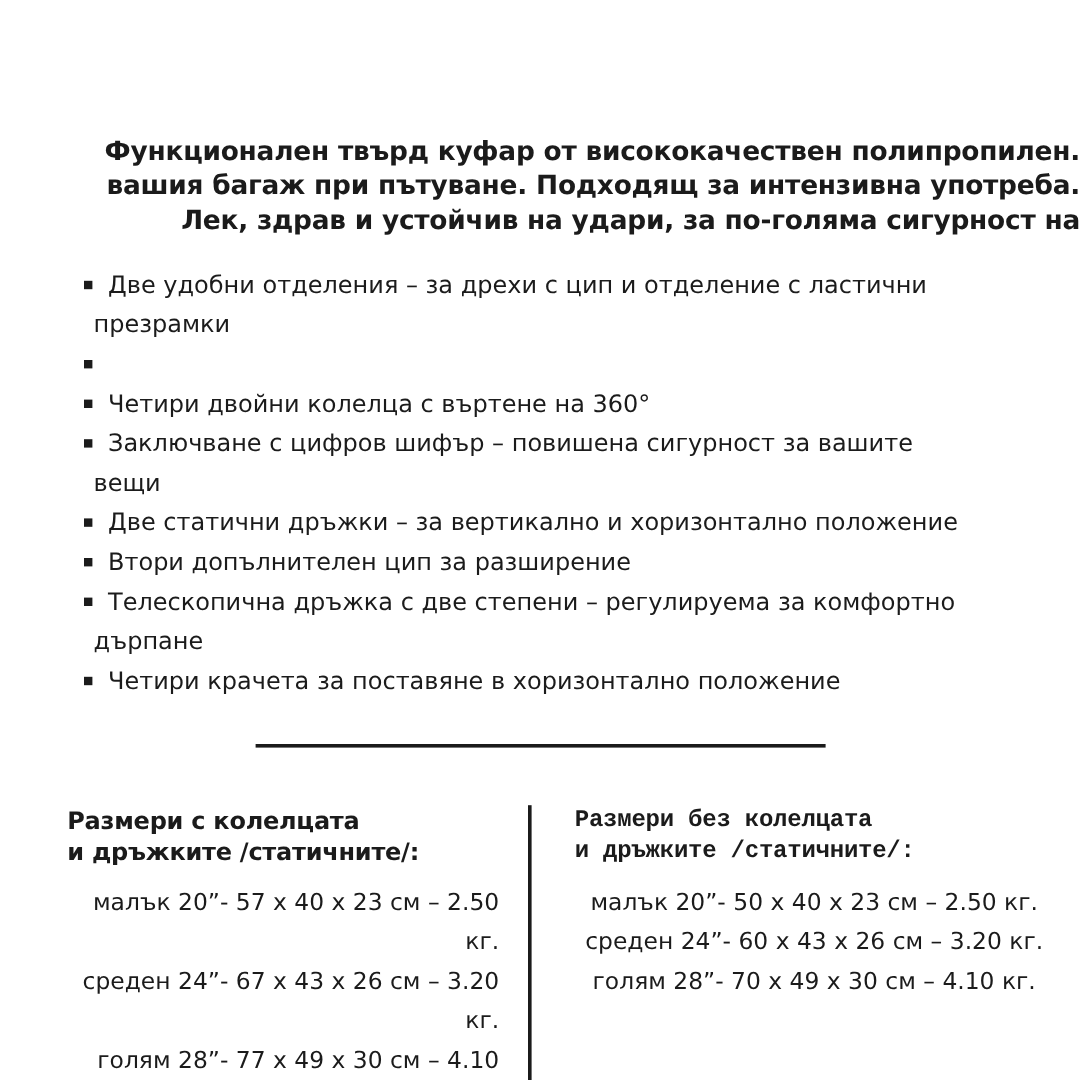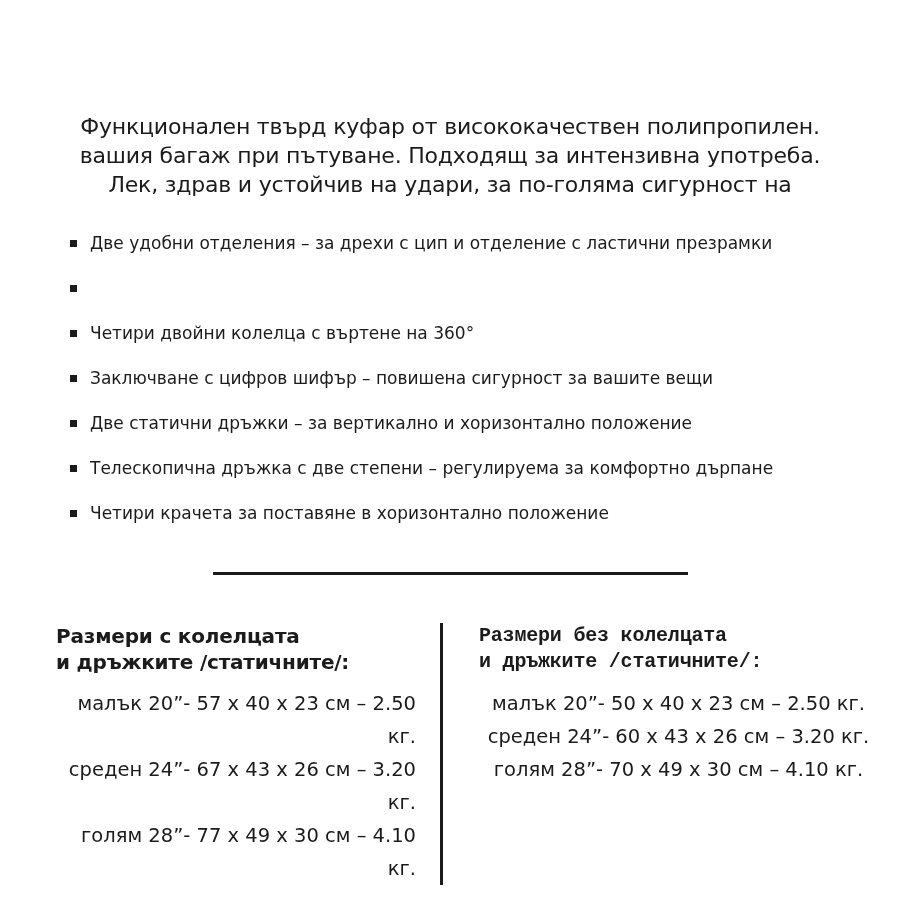--- a/index.html
+++ b/index.html
@@ -8,34 +8,34 @@
     background: #ffffff;
     font-family: "DejaVu Sans", "Liberation Sans", sans-serif;
     color: #1b1b1b;
     overflow: hidden;
   }
   .page { width: 900px; height: 900px; position: relative; }
 
   
   .intro {
     margin-top: 112px;
-    text-align: center;
-    font-weight: normal;
+    text-align: right;
+    font-weight: bold;
     font-size: 22px;
     line-height: 29px;
     letter-spacing: -0.2px;
   }
 
   
   .features {
     list-style: none;
     margin: 22px 80px 0 78px;
     padding: 0;
-    font-size: 17px;
-    line-height: 45px;
+    font-size: 20px;
+    line-height: 33px;
   }
   .features li { margin: 0; padding: 0; }
   .bullet {
     display: inline-block;
     width: 7px; height: 7px;
     background: #1b1b1b;
     margin-left: -8px;
     margin-right: 13px;
     margin-bottom: 2px;
     vertical-align: middle;
@@ -97,20 +97,21 @@
     <div>вашия багаж при пътуване. Подходящ за интензивна употреба.</div>
     <div>Лек, здрав и устойчив на удари, за по-голяма сигурност на</div>
   </div>
 
   <ul class="features">
     <li><span class="bullet"></span><span>Две удобни отделения – за дрехи с цип и отделение с ластични презрамки</span></li>
     <li><span class="bullet"></span></li>
     <li><span class="bullet"></span><span>Четири двойни колелца с въртене на 360°</span></li>
     <li><span class="bullet"></span><span>Заключване с цифров шифър – повишена сигурност за вашите вещи</span></li>
     <li><span class="bullet"></span><span>Две статични дръжки – за вертикално и хоризонтално положение</span></li>
+    <li><span class="bullet"></span><span>Втори допълнителен цип за разширение</span></li>
     <li><span class="bullet"></span><span>Телескопична дръжка с две степени – регулируема за комфортно дърпане</span></li>
     <li><span class="bullet"></span><span>Четири крачета за поставяне в хоризонтално положение</span></li>
   </ul>
 
   <div class="h-divider"></div>
 
   <div class="sizes">
 
     <div class="col-left">
       <div class="col-heading">

